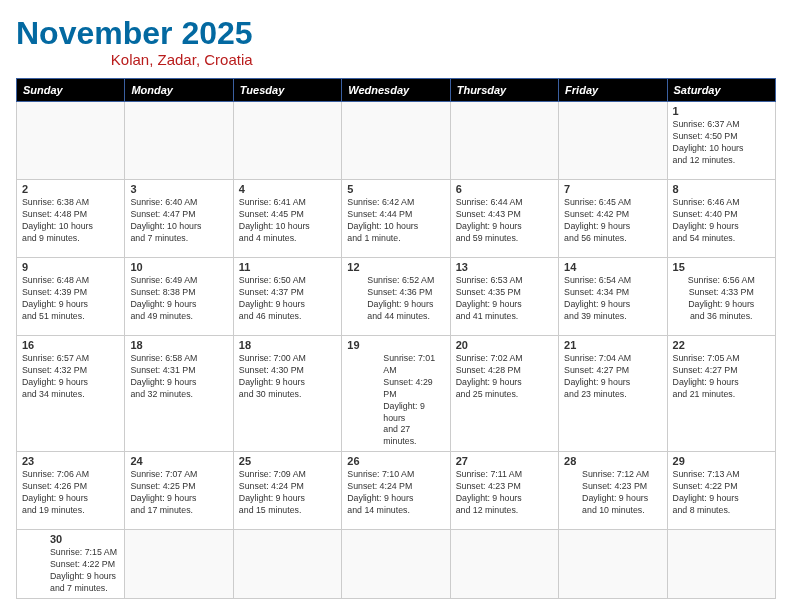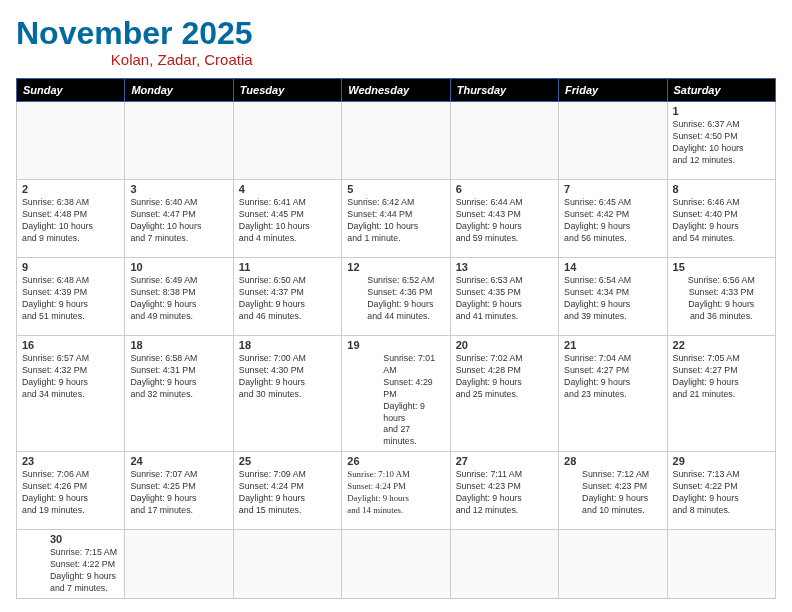--- a/index.html
+++ b/index.html
@@ -306,21 +306,21 @@
           </td>
           <td>
             <span class="day-num">25</span>
             <div class="day-info" style="white-space: pre-line;">Sunrise: 7:09 AM
 Sunset: 4:24 PM
 Daylight: 9 hours
 and 15 minutes.</div>
           </td>
           <td>
             <span class="day-num">26</span>
-            <div class="day-info" style="white-space: pre-line; font-family: Liberation Serif, serif;">Sunrise: 7:10 AM
+            <div class="day-info" style="white-space: pre-line;">Sunrise: 7:10 AM
 Sunset: 4:24 PM
 Daylight: 9 hours
 and 14 minutes.</div>
           </td>
           <td>
             <span class="day-num">27</span>
             <div class="day-info" style="white-space: pre-line;">Sunrise: 7:11 AM
 Sunset: 4:23 PM
 Daylight: 9 hours
 and 12 minutes.</div>

